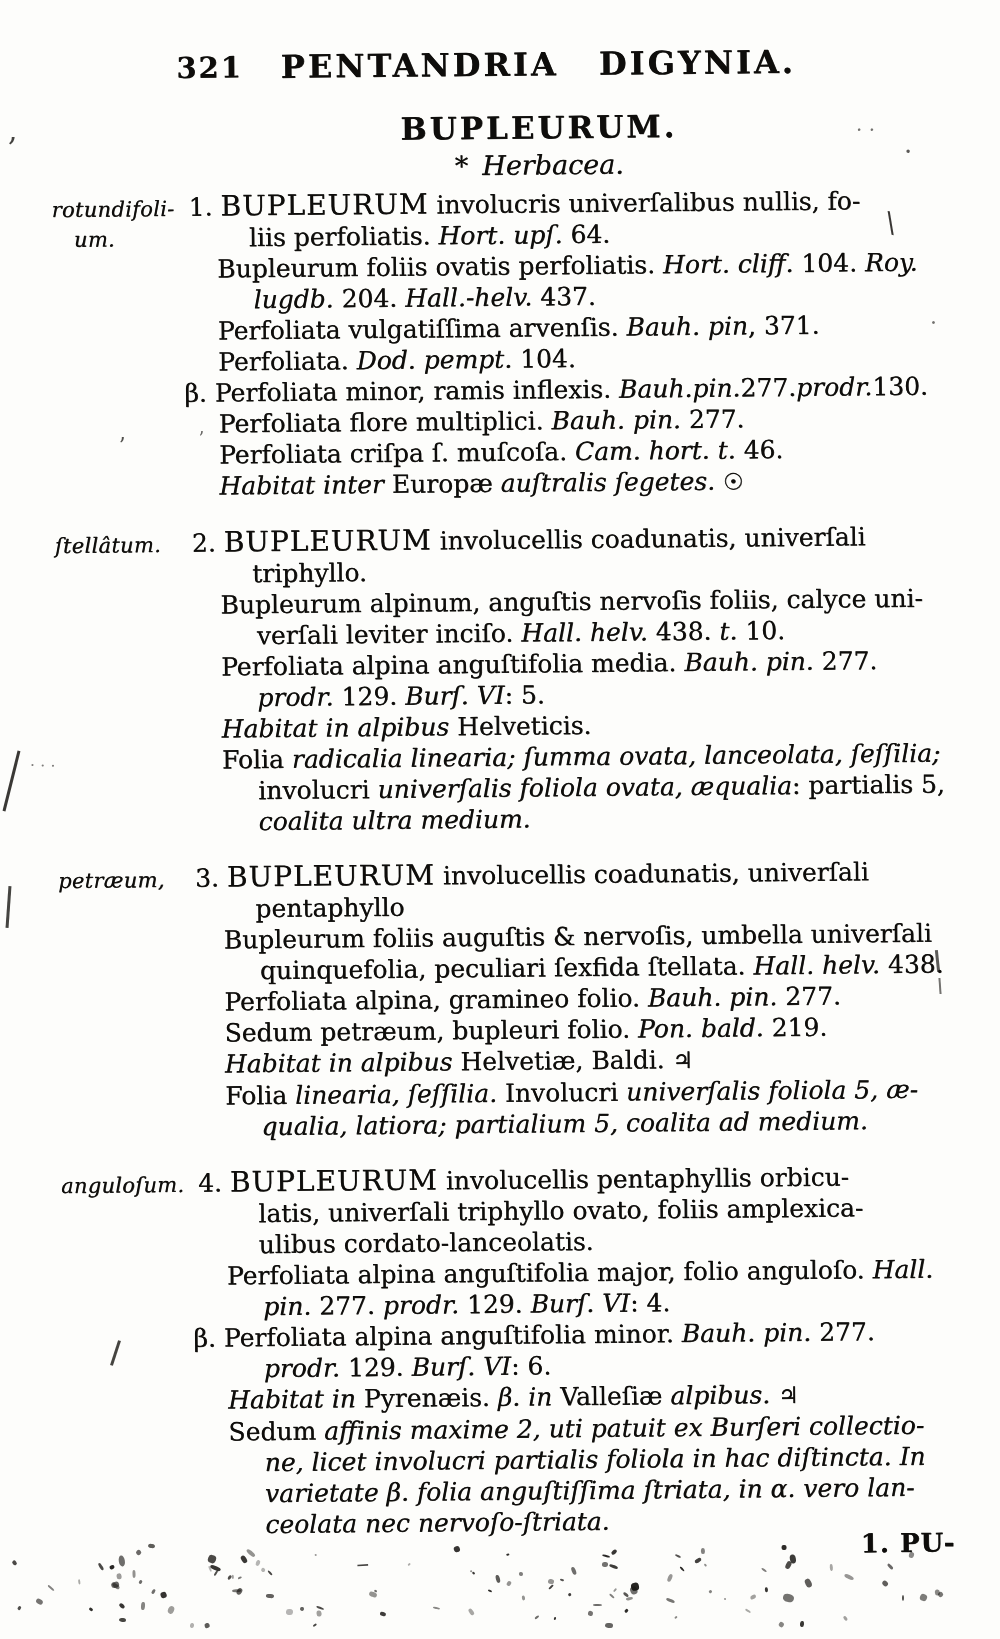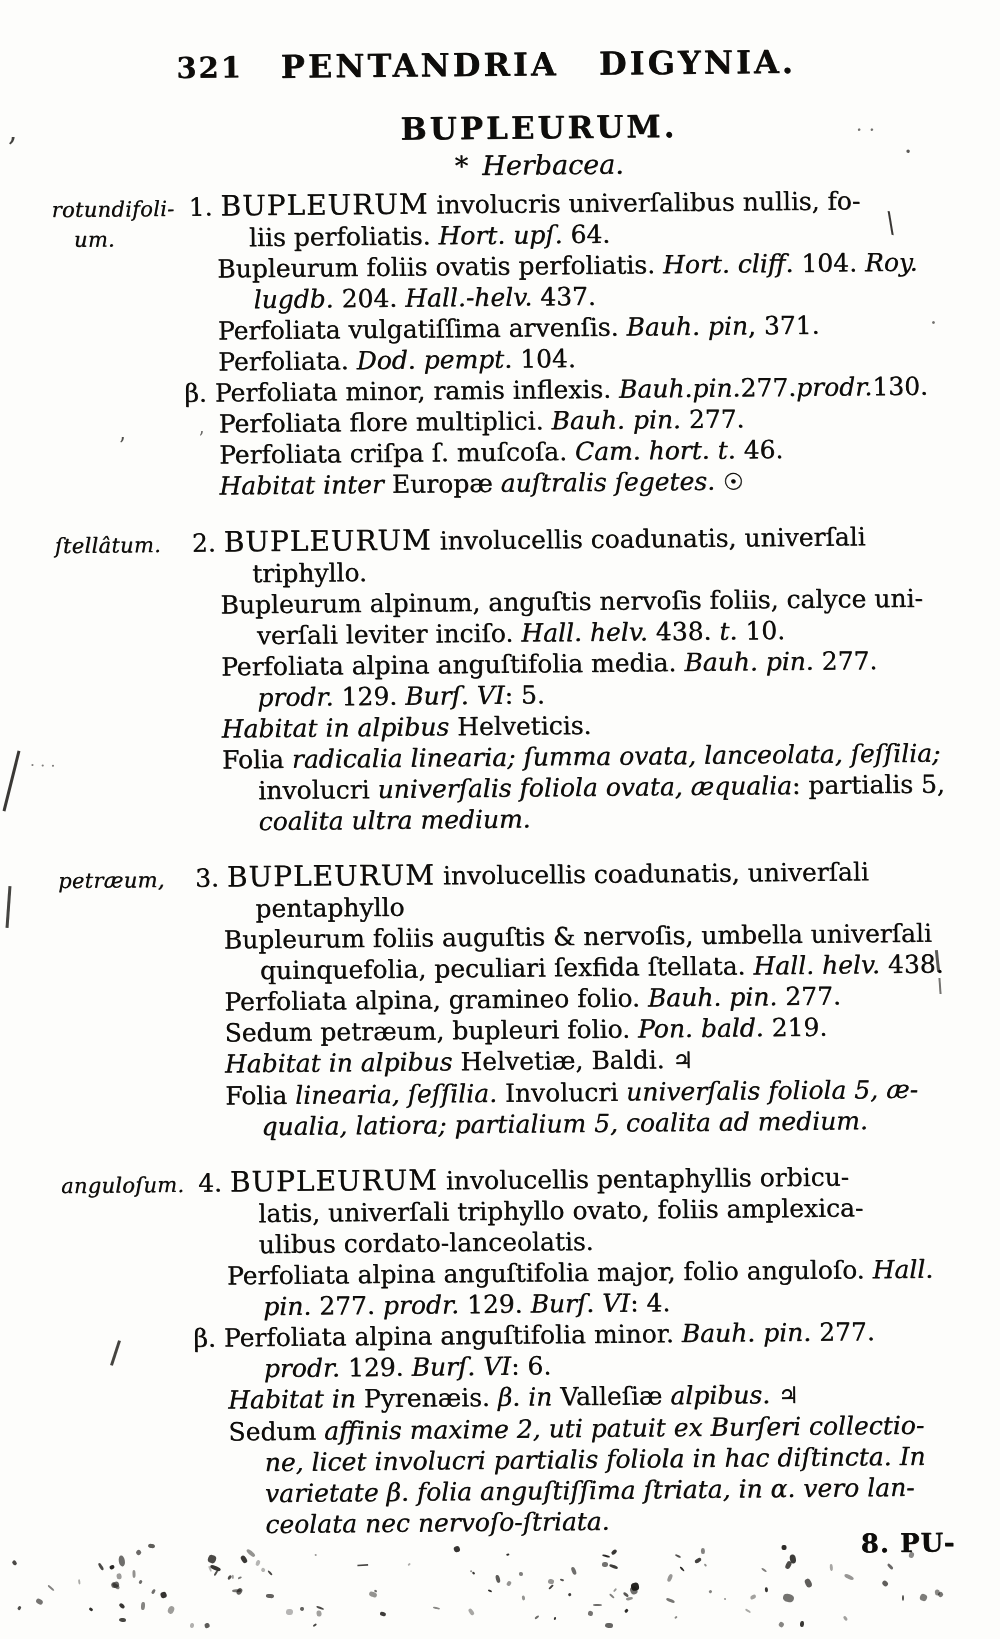--- a/index.html
+++ b/index.html
@@ -134,21 +134,21 @@
             <div class="line l-beta"><span class="seg-r">β. Perfoliata alpina anguſtifolia minor. </span><span class="seg-i">Bauh. pin.</span><span class="seg-r"> 277.</span></div>
             <div class="line l-sc"><span class="seg-i">prodr.</span><span class="seg-r"> 129. </span><span class="seg-i">Burſ. VI</span><span class="seg-r">: 6.</span></div>
             <div class="line l-syn"><span class="seg-i">Habitat in </span><span class="seg-r">Pyrenæis. </span><span class="seg-i">β. in </span><span class="seg-r">Valleſiæ </span><span class="seg-i">alpibus. </span><span class="seg-y">♃</span></div>
             <div class="line l-syn"><span class="seg-r">Sedum </span><span class="seg-i">affinis maxime 2, uti patuit ex Burſeri collectio-</span></div>
             <div class="line l-sc"><span class="seg-i">ne, licet involucri partialis foliola in hac diſtincta. In</span></div>
             <div class="line l-sc"><span class="seg-i">varietate β. folia anguſtiſſima ſtriata, in α. vero lan-</span></div>
             <div class="line l-sc"><span class="seg-i">ceolata nec nervoſo-ſtriata.</span></div>
           </div>
         </div>
       </div>
-    <div class="catchword">8. PU-</div>
+    <div class="catchword">1. PU-</div>
   </div>
   <div class="marks">
       <div class="mark" style="left: 886px; top: 206px; font-size: 28px; opacity: 0.85; transform: rotate(8deg);">\</div>
       <div class="mark" style="left: 118px; top: 434px; font-size: 22px; opacity: 0.75; transform: rotate(0deg);">ʼ</div>
       <div class="mark" style="left: 198px; top: 428px; font-size: 18px; opacity: 0.65; transform: rotate(0deg);">ʼ</div>
       <div class="mark" style="left: 8px; top: 112px; font-size: 30px; opacity: 0.8; transform: rotate(0deg);">,</div>
       <div class="mark" style="left: 904px; top: 136px; font-size: 26px; opacity: 0.7; transform: rotate(0deg);">·</div>
       <div class="mark" style="left: 856px; top: 118px; font-size: 20px; opacity: 0.6; transform: rotate(0deg);">· ·</div>
       <div class="mark" style="left: 356px; top: 1548px; font-size: 26px; opacity: 0.8; transform: rotate(-4deg);">–</div>
       <div class="mark" style="left: 30px; top: 756px; font-size: 16px; opacity: 0.55; transform: rotate(2deg);">· · ·</div>

